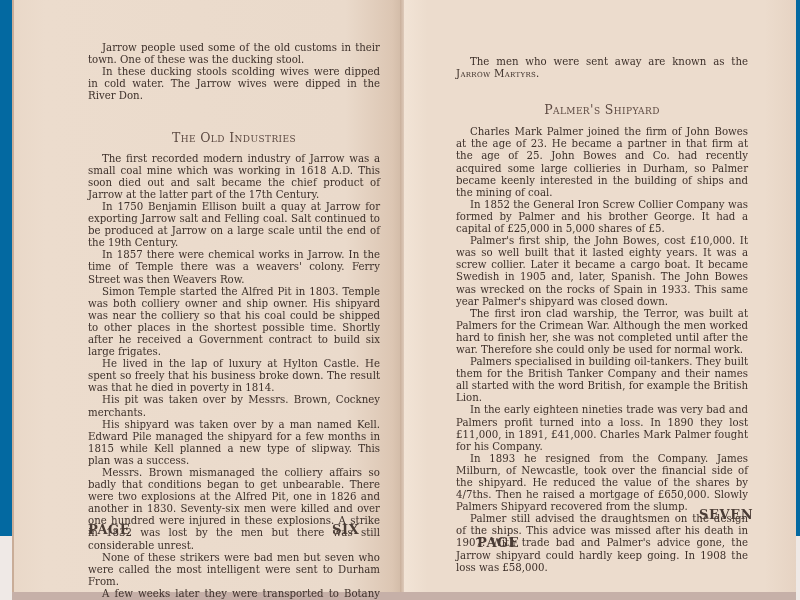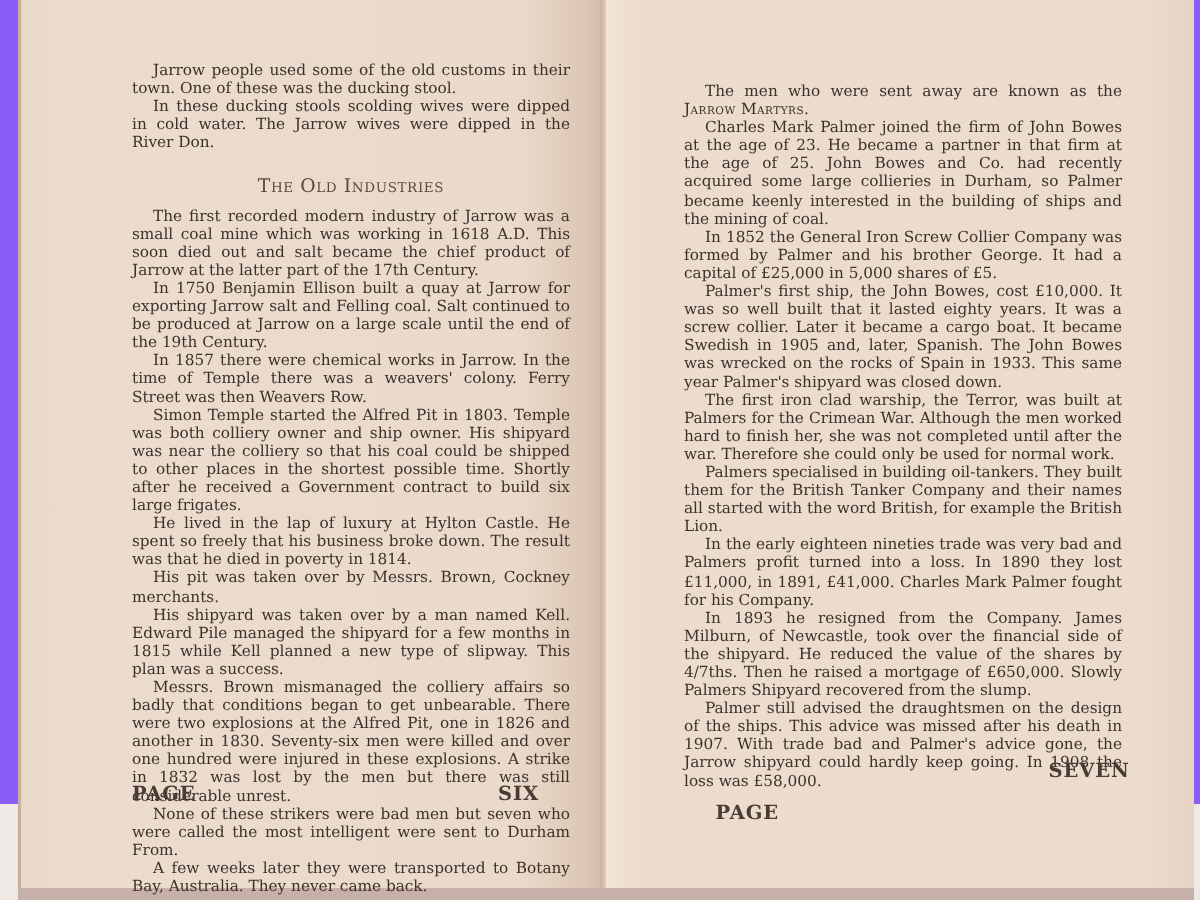--- a/index.html
+++ b/index.html
@@ -5,21 +5,21 @@
   html, body {
     margin: 0; padding: 0;
     width: 800px; height: 600px;
     overflow: hidden;
     background: #efe9e6;
   }
   .spread {
     position: absolute;
     left: 0; top: 0;
     width: 800px; height: 536px;
-    background: #8b5cf6;
+    background: #0369a1;
   }
   .page {
     position: absolute;
     top: 0;
     height: 592px;
     background: linear-gradient(180deg, #ecdccd 0%, #e8d6c6 50%, #e4d1c0 100%);
     box-sizing: border-box;
   }
   .page.left {
     left: 12px;
@@ -58,21 +58,21 @@
     margin: 0;
     text-indent: 14px;
   }
   .heading {
     font-family: "DejaVu Serif", serif;
     text-align: center;
     font-variant: small-caps;
     letter-spacing: 0.4px;
     font-size: 12.5px;
     color: #5d4a42;
-    margin: 16px 0 8px 0;
+    margin: 30px 0 8px 0;
     text-indent: 0;
   }
   .right .heading { margin: 24px 0 10px 0; }
   .sc {
     font-variant: small-caps;
     letter-spacing: 0.3px;
   }
   .footer {
     position: absolute;
     font-family: "DejaVu Serif", serif;
@@ -111,20 +111,21 @@
     </div>
     <div class="footer label">PAGE</div>
     <div class="footer num">SIX</div>
   </div>
 
   <div class="gutter"></div>
 
   <div class="page right">
     <div class="content">
       <p><span>The men who were sent away are known as the </span><span class="sc">Jarrow Martyrs</span><span>.</span></p>
+      <div class="heading">Palmer's Shipyard</div>
       <p>Charles Mark Palmer joined the firm of John Bowes at the age of 23. He became a partner in that firm at the age of 25. John Bowes and Co. had recently acquired some large collieries in Durham, so Palmer became keenly interested in the building of ships and the mining of coal.</p>
       <p>In 1852 the General Iron Screw Collier Company was formed by Palmer and his brother George. It had a capital of £25,000 in 5,000 shares of £5.</p>
       <p>Palmer's first ship, the John Bowes, cost £10,000. It was so well built that it lasted eighty years. It was a screw collier. Later it became a cargo boat. It became Swedish in 1905 and, later, Spanish. The John Bowes was wrecked on the rocks of Spain in 1933. This same year Palmer's shipyard was closed down.</p>
       <p>The first iron clad warship, the Terror, was built at Palmers for the Crimean War. Although the men worked hard to finish her, she was not completed until after the war. Therefore she could only be used for normal work.</p>
       <p>Palmers specialised in building oil-tankers. They built them for the British Tanker Company and their names all started with the word British, for example the British Lion.</p>
       <p>In the early eighteen nineties trade was very bad and Palmers profit turned into a loss. In 1890 they lost £11,000, in 1891, £41,000. Charles Mark Palmer fought for his Company.</p>
       <p>In 1893 he resigned from the Company. James Milburn, of Newcastle, took over the financial side of the shipyard. He reduced the value of the shares by 4/7ths. Then he raised a mortgage of £650,000. Slowly Palmers Shipyard recovered from the slump.</p>
       <p>Palmer still advised the draughtsmen on the design of the ships. This advice was missed after his death in 1907. With trade bad and Palmer's advice gone, the Jarrow shipyard could hardly keep going. In 1908 the loss was £58,000.</p>
     </div>
     <div class="footer label">PAGE</div>

